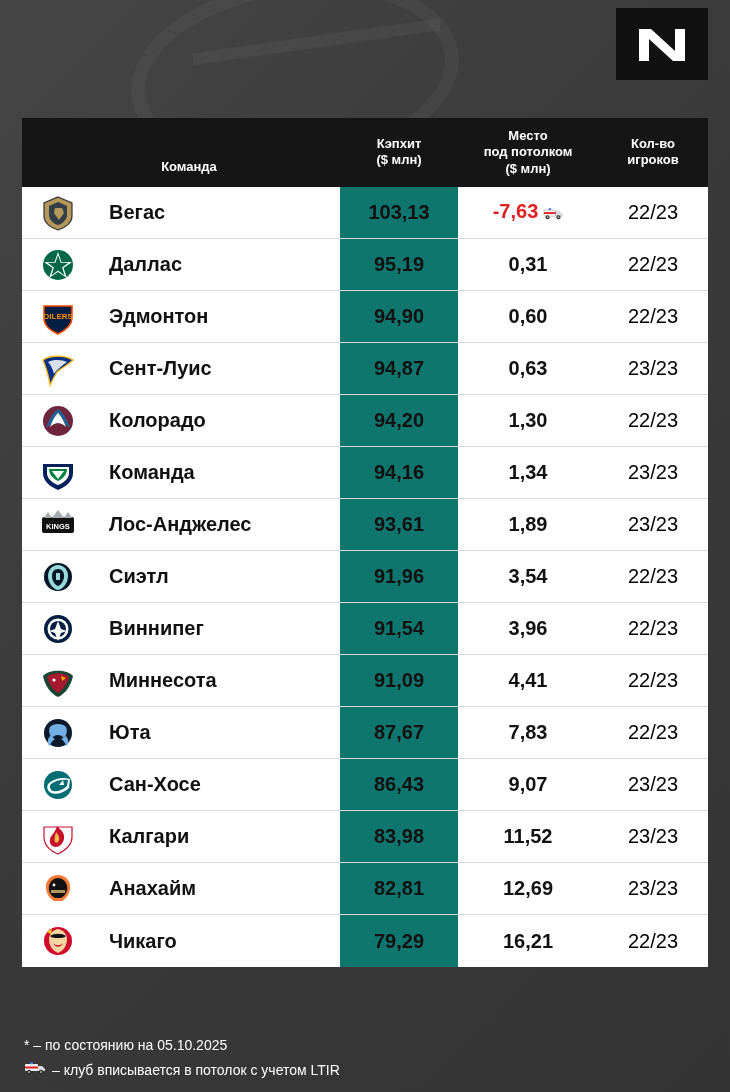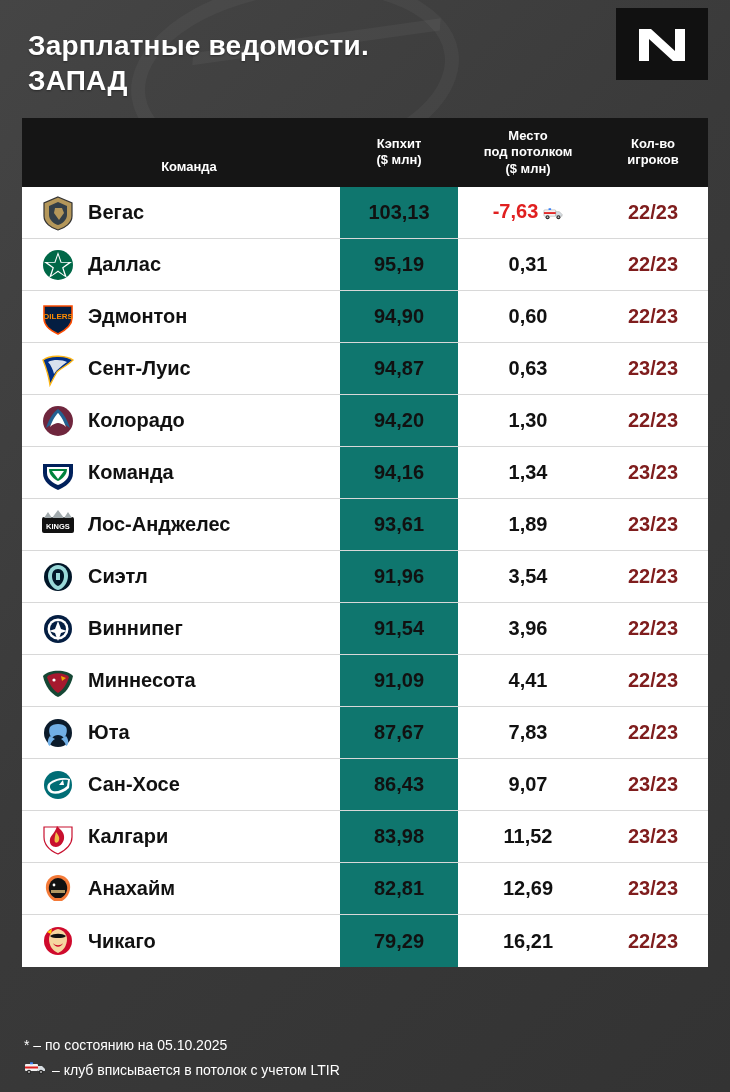--- a/index.html
+++ b/index.html
@@ -91,26 +91,26 @@
     height: 52px;
     font-size: 20px;
     color: #111111;
     text-align: center;
     border-bottom: 1px solid #d8d8d8;
     vertical-align: middle;
   }
   tbody tr:last-child td { border-bottom: none; text-align: center; }
   td.cap { background: #0f766e; font-weight: bold; }
   td.space { font-weight: bold; }
-  td.players { font-weight: bold; color: #7f1d1d; }
+  td.players { font-weight: normal; color: #000000; }
   td.team {
     text-align: left;
     padding-left: 14px;
   }
-  .team-cell { display: flex; align-items: center; gap: 8px; }
+  .team-cell { display: flex; align-items: center; gap: 29px; }
   .team-name { font-size: 20px; font-weight: bold; color: #111; }
   .logo {
     width: 44px; height: 38px;
     flex: 0 0 44px;
     display: flex; align-items: center; justify-content: center;
     position: relative;
   }
   .logo svg { display: block; }
   .neg { color: #e02020; }
   .ltir-icon {
@@ -135,22 +135,20 @@
 
   <div class="watermark"></div>
 
   <div class="logo-badge">
     <svg width="58" height="46" viewBox="0 0 58 46" aria-hidden="true">
       <rect x="0" y="0" width="58" height="46" fill="#111"></rect>
       <polygon points="6,40 6,8 18,8 42,30 42,8 52,8 52,40 40,40 16,18 16,40" fill="#ffffff"></polygon>
     </svg>
   </div>
 
-  <div class="title">Зарплатные ведомости.
-ЗАПАД</div>
 
   <div class="table-wrap">
     <table>
       <colgroup>
         <col class="c-team">
           <col class="c-cap">
           <col class="c-space">
           <col class="c-players">
       </colgroup>
       <thead>

